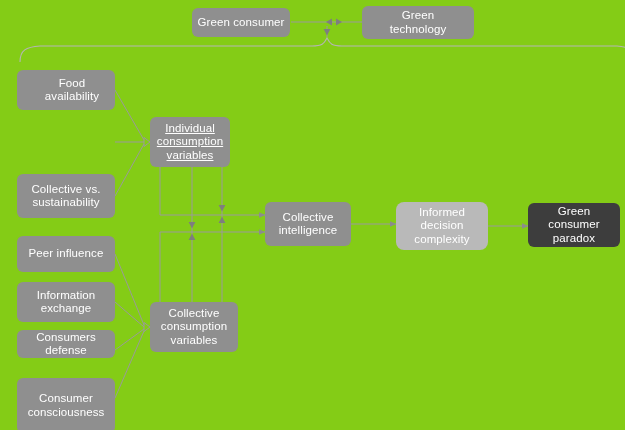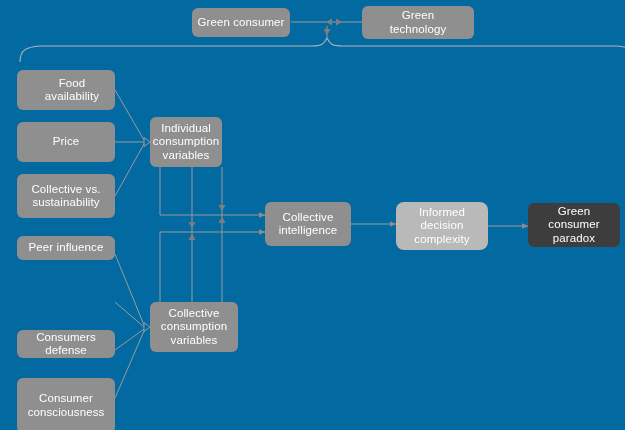--- a/index.html
+++ b/index.html
@@ -4,21 +4,21 @@
 <style>
   html,body{margin:0;padding:0;background:#ffffff;}
   body{
     font-family:"Liberation Sans", sans-serif;
     -webkit-font-smoothing:antialiased;
   }
   #canvas{
     position:relative;
     width:625px;
     height:430px;
-    background:#0369a1;
+    background:#84cc16;
     overflow:hidden;
   }
   #wires{
     position:absolute;
     left:0; top:0;
     width:625px; height:430px;
     pointer-events:none;
   }
   .node{
     position:absolute;
@@ -124,31 +124,32 @@
       </g>
 
     </g>
   </svg>
 
   <div class="node mid" style="left:192px;top:8px;width:98px;height:29px;">Green consumer</div>
   <div class="node mid" style="left:362px;top:6px;width:112px;height:33px;">Green
 technology</div>
 
   <div class="node mid" style="left:17px;top:70px;width:98px;height:40px;padding-left:16px;">Food availability</div>
-  <div class="node mid" style="left:17px;top:122px;width:98px;height:40px;">Price</div>
   <div class="node mid" style="left:17px;top:174px;width:98px;height:44px;">Collective vs.
 sustainability</div>
 
-  <div class="node mid" style="left:17px;top:236px;width:98px;height:24px;">Peer influence</div>
+  <div class="node mid" style="left:17px;top:236px;width:98px;height:36px;">Peer influence</div>
+  <div class="node mid" style="left:17px;top:282px;width:98px;height:40px;">Information
+exchange</div>
   <div class="node mid" style="left:17px;top:330px;width:98px;height:28px;">Consumers
 defense</div>
   <div class="node mid" style="left:17px;top:378px;width:98px;height:55px;">Consumer
 consciousness</div>
 
-  <div class="node mid" style="left:150px;top:117px;width:72px;height:50px;">Individual
+  <div class="node mid" style="left:150px;top:117px;width:80px;height:50px;text-decoration:underline;">Individual
 consumption
 variables</div>
   <div class="node mid" style="left:150px;top:302px;width:88px;height:50px;">Collective
 consumption
 variables</div>
 
   <div class="node mid" style="left:265px;top:202px;width:86px;height:44px;">Collective
 intelligence</div>
   <div class="node light" style="left:396px;top:202px;width:92px;height:48px;">Informed
 decision

